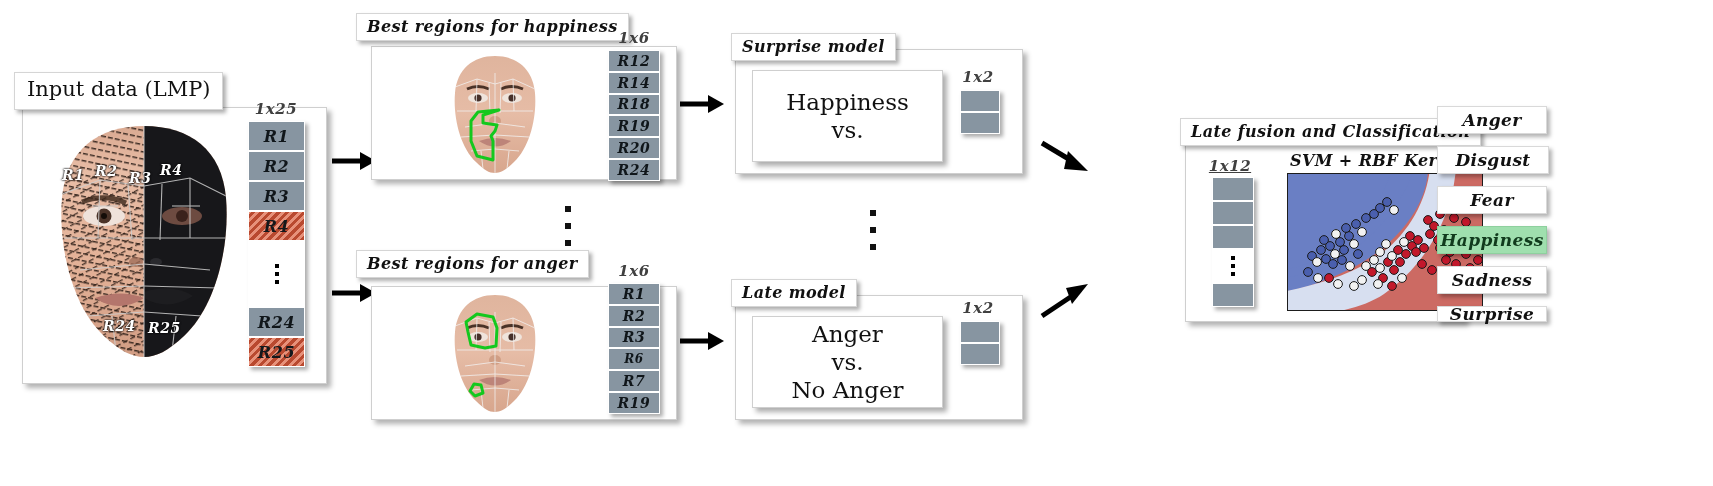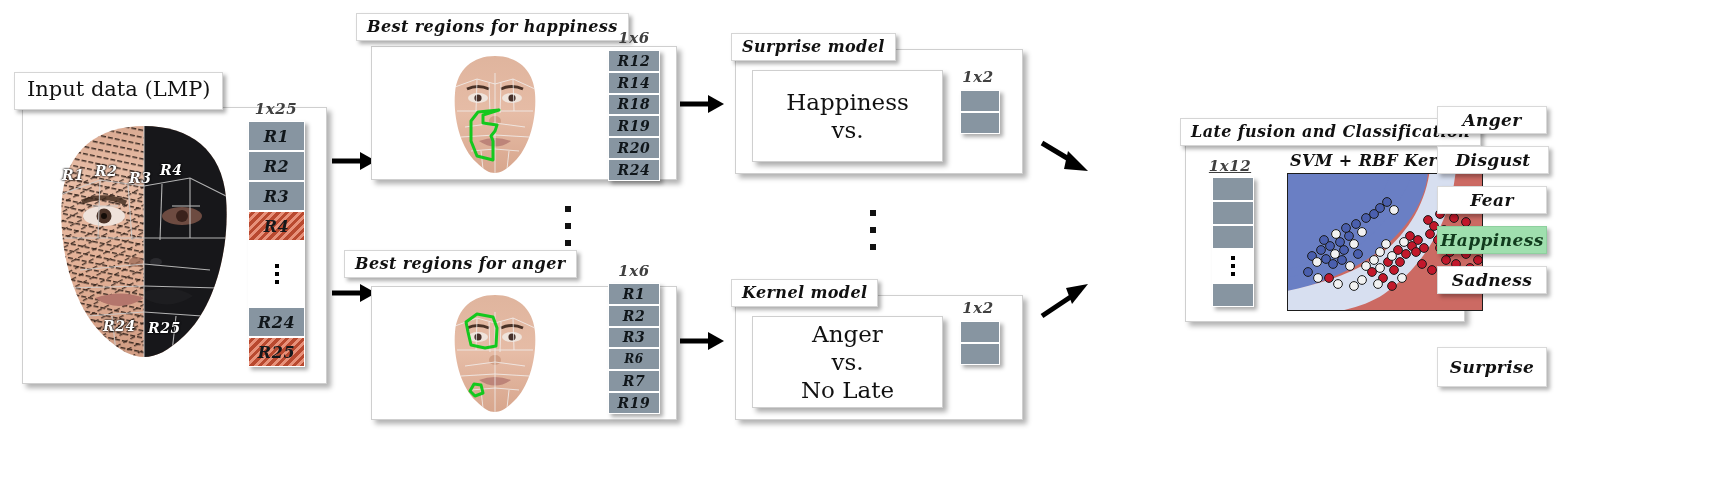--- a/index.html
+++ b/index.html
@@ -279,21 +279,21 @@
   </svg>
 </div>
 
 <div class="bigdots" style="left:565px;top:206px;">
   <i></i>
     <i></i>
     <i></i>
 </div>
 
 <div class="panel abs" style="left:371px;top:286px;width:306px;height:134px;"></div>
-<div class="caption abs" style="left:344px;top:250px;">Best regions for anger</div>
+<div class="caption abs" style="left:356px;top:250px;">Best regions for anger</div>
 
 <div class="facewrap" style="left:447px;top:292px;width:96px;height:122px;">
   <svg width="96" height="122" viewBox="0 0 96 122">
     <defs>
       <clipPath id="fc3">
           <path d="M48 3 C70 3 86 16 88 40 C90 64 83 94 67 109 C59 117 54 120 48 120 C42 120 37 117 29 109 C13 94 6 64 8 40 C10 16 26 3 48 3 Z"></path>
         </clipPath>
       <linearGradient id="skin3" x1="0" y1="0" x2="0" y2="1">
         <stop offset="0%" stop-color="#dfb49d"></stop>
           <stop offset="50%" stop-color="#e6bca6"></stop>
@@ -353,25 +353,25 @@
   <span>Happiness</span>
   <span>vs.</span>
 </div>
 <div class="veclabel abs" style="left:957px;top:68px;width:42px;">1x2</div>
 <div class="vec abs" style="left:960px;top:90px;width:40px;height:44px;">
   <div class="cell" style="height:22px;"></div>
   <div class="cell" style="height:22px;"></div>
 </div>
 
 <div class="panel abs" style="left:735px;top:295px;width:288px;height:125px;"></div>
-<div class="caption abs" style="left:731px;top:279px;">Kernel  model</div>
+<div class="caption abs" style="left:731px;top:279px;">Late  model</div>
 <div class="modelbox abs" style="left:752px;top:316px;width:191px;height:92px;">
   <span>Anger</span>
   <span>vs.</span>
-  <span>No Late</span>
+  <span>No Anger</span>
 </div>
 <div class="veclabel abs" style="left:957px;top:299px;width:42px;">1x2</div>
 <div class="vec abs" style="left:960px;top:321px;width:40px;height:44px;">
   <div class="cell" style="height:22px;"></div>
   <div class="cell" style="height:22px;"></div>
 </div>
 
 <div class="bigdots" style="left:870px;top:210px;">
   <i></i>
     <i></i>
@@ -502,13 +502,13 @@
         <circle cx="190" cy="86" r="4.4" fill="#c2182b"></circle>
     </g>
   </svg>
 </div>
 
 <div class="chip abs" style="left:1437px;top:106px;width:110px;height:28px;">Anger</div>
 <div class="chip abs" style="left:1437px;top:146px;width:112px;height:28px;">Disgust</div>
 <div class="chip abs" style="left:1437px;top:186px;width:110px;height:28px;">Fear</div>
 <div class="chip sel abs" style="left:1437px;top:226px;width:110px;height:28px;">Happiness</div>
 <div class="chip abs" style="left:1437px;top:266px;width:110px;height:28px;">Sadness</div>
-<div class="chip abs" style="left:1437px;top:306px;width:110px;height:40px;margin-top:41px;">Surprise</div>
+<div class="chip abs" style="left:1437px;top:306px;width:110px;height:16px;">Surprise</div>
 
 </body></html>

